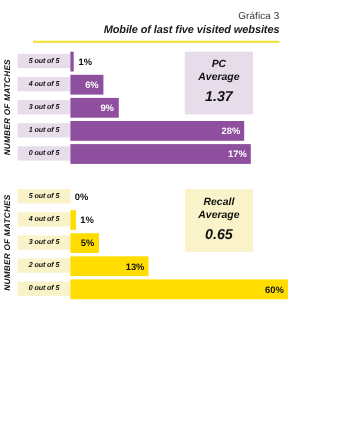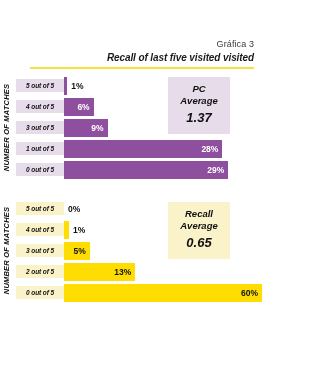--- a/index.html
+++ b/index.html
@@ -12,21 +12,20 @@
     background: #ffffff;
     font-family: "Liberation Sans", sans-serif;
     overflow: hidden;
     position: relative;
   }
 
   
   .header {
     padding: 8px 8px 0 8px;
     text-align: right;
-    margin-top: 30px;
   }
   .fig-number {
     font-size: 9px;
     color: #3a3a3a;
     letter-spacing: 0.1px;
     line-height: 12px;
   }
   .fig-title {
     font-size: 10px;
     font-weight: bold;
@@ -161,21 +160,21 @@
     background: #FAF2C8;
     left: 168px;
     top: 4px;
   }
 </style>
 </head>
 <body>
 
 <div class="header">
   <div class="fig-number">Gráfica 3</div>
-  <div class="fig-title">Recall of last five visited visited</div>
+  <div class="fig-title">Mobile of last five visited websites</div>
   <div class="header-rule"></div>
 </div>
 
 <div class="chart pc">
   <div class="avg-box avg-pc">
     <div class="avg-line">PC</div>
     <div class="avg-line">Average</div>
     <div class="avg-value">1.37</div>
   </div>
 
@@ -218,21 +217,21 @@
           <div class="bar" style="width:80%">
             <div class="bar-value">28%</div>
           </div>
         </div>
       </div>
 
       <div class="row">
         <div class="row-label">0 out of 5</div>
         <div class="bar-area">
           <div class="bar" style="width:83%">
-            <div class="bar-value">29%</div>
+            <div class="bar-value">17%</div>
           </div>
         </div>
       </div>
 
     </div>
   </div>
 </div>
 
 <div class="chart mob" style="margin-top:18px;">
   <div class="avg-box avg-mob">

